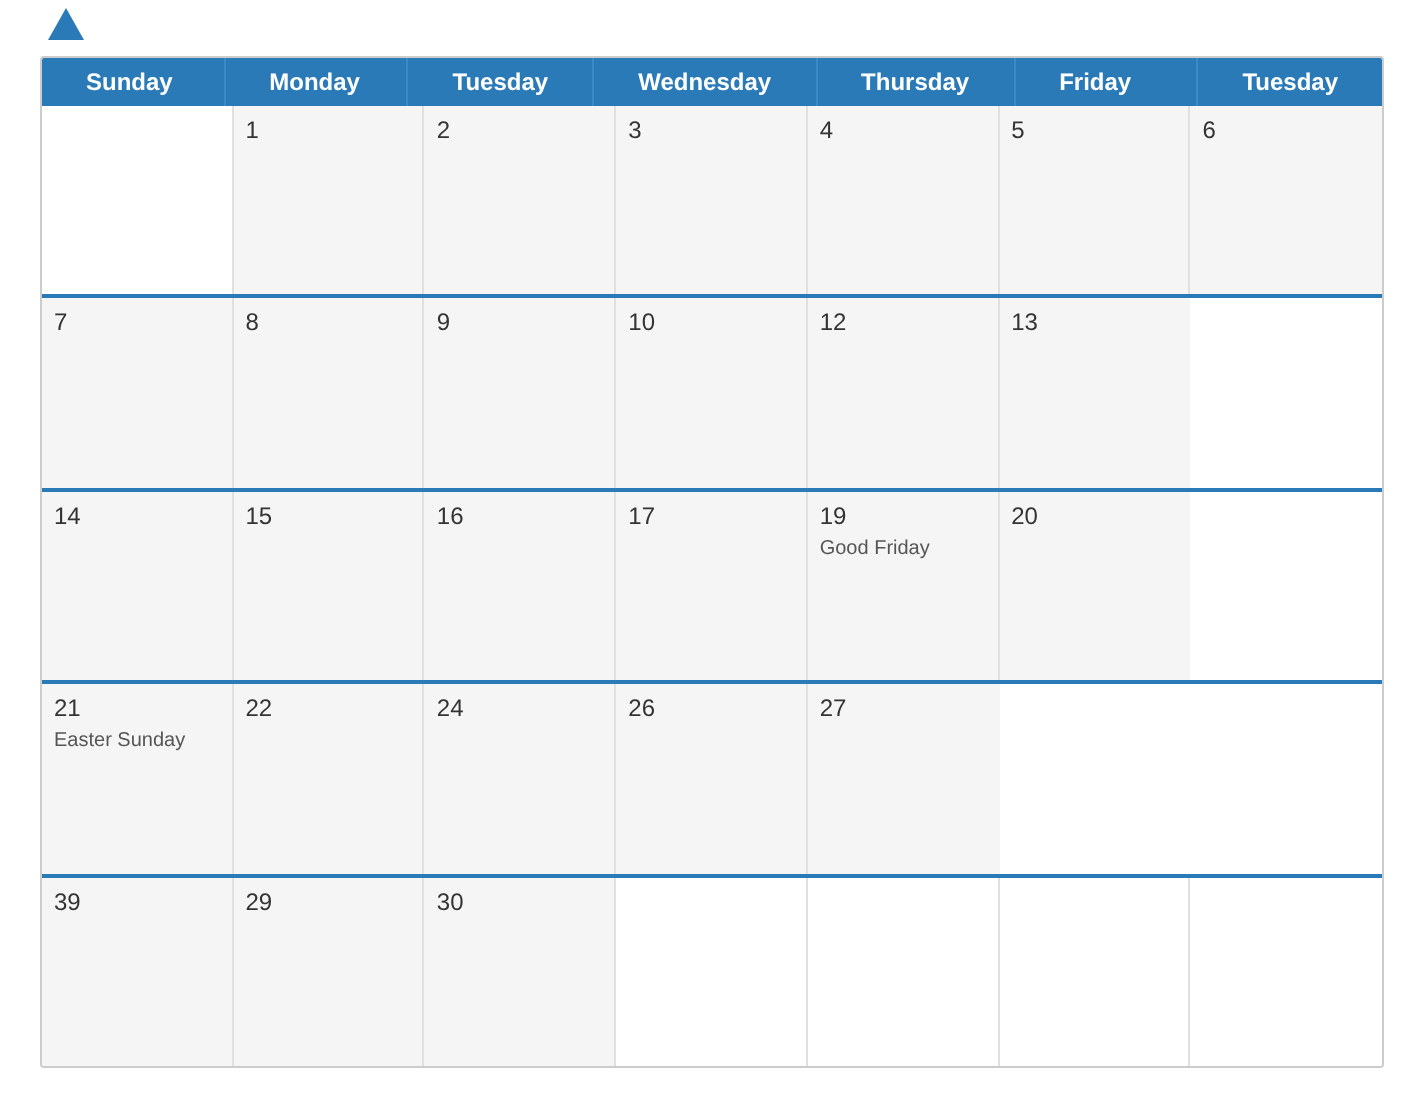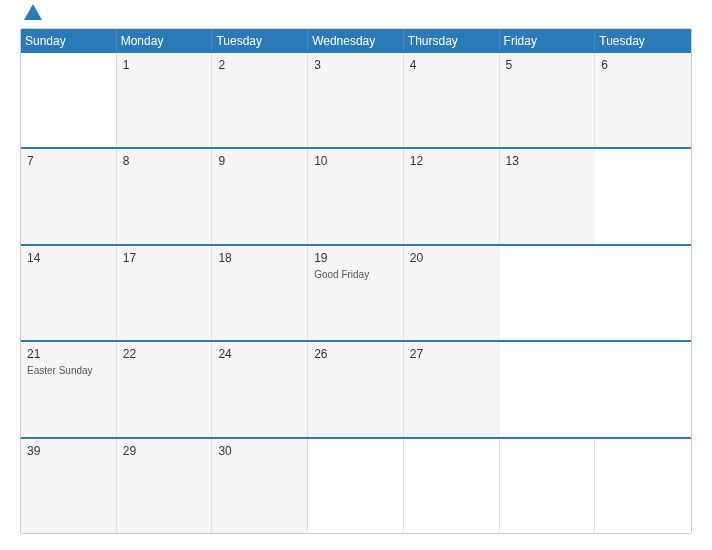--- a/index.html
+++ b/index.html
@@ -55,22 +55,22 @@
       overflow: hidden;
     }
     .cal-header {
       display: grid;
       grid-template-columns: repeat(7, 1fr);
       background: #2a7ab8;
     }
     .cal-header-cell {
       color: #fff;
       font-size: 12px;
-      padding: 5px 4px;
-      font-weight: normal;
+      padding: 5px 22px;
+      font-weight: bold;
       border-right: 1px solid #3a8ac8;
     }
     .cal-header-cell:last-child { border-right: none; }
     .cal-body {
       flex: 1;
       display: flex;
       flex-direction: column;
     }
     .cal-row {
       display: grid;
@@ -188,24 +188,27 @@
           </div>
           <div class="cal-cell">
             <span class="cell-date">13</span>
           </div>
         </div>
         <div class="cal-row">
           <div class="cal-cell">
             <span class="cell-date">14</span>
           </div>
           <div class="cal-cell">
+            <span class="cell-date">15</span>
+          </div>
+          <div class="cal-cell">
+            <span class="cell-date">16</span>
+          </div>
+          <div class="cal-cell">
             <span class="cell-date">17</span>
-          </div>
-          <div class="cal-cell">
-            <span class="cell-date">18</span>
           </div>
           <div class="cal-cell">
             <span class="cell-date">19</span>
             <span class="cell-event">Good Friday</span>
           </div>
           <div class="cal-cell">
             <span class="cell-date">20</span>
           </div>
         </div>
         <div class="cal-row">

